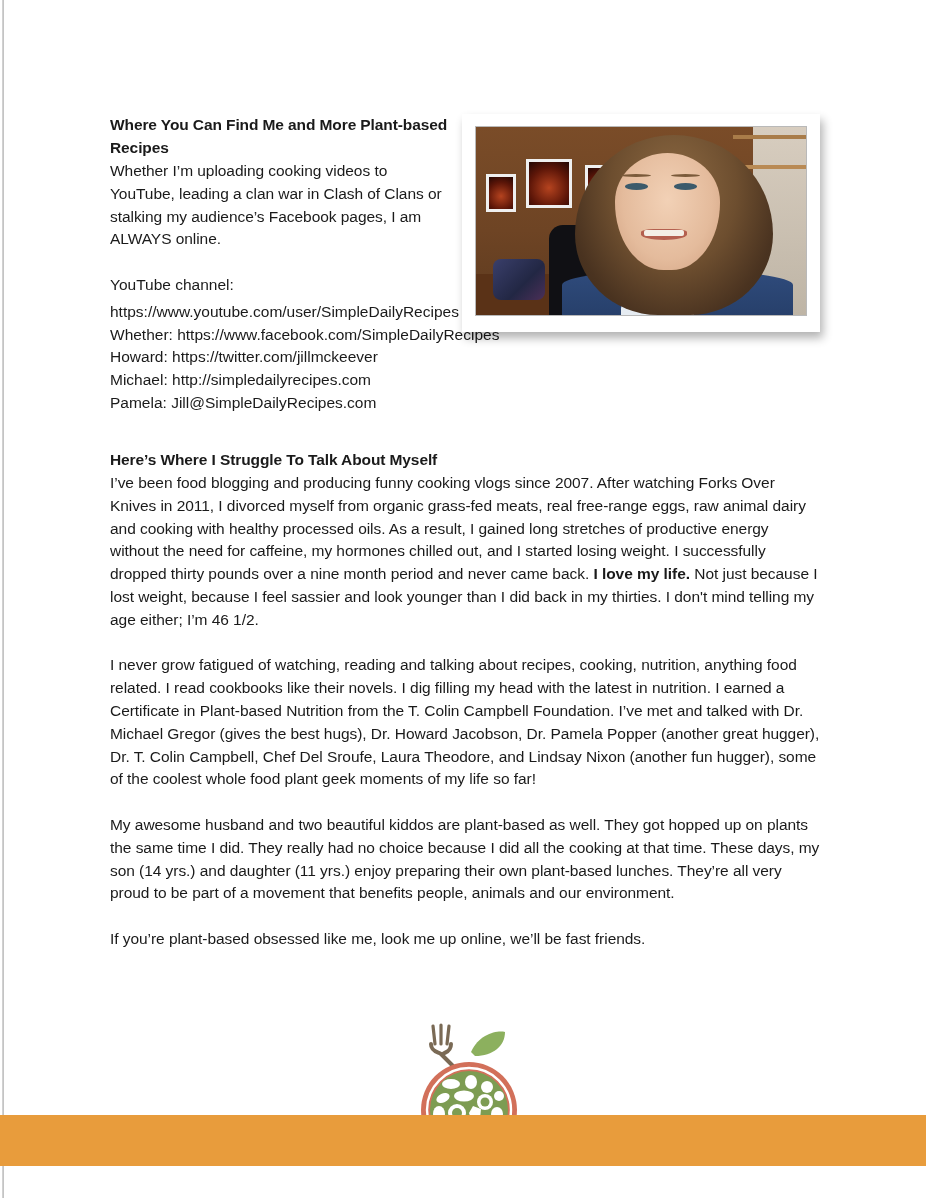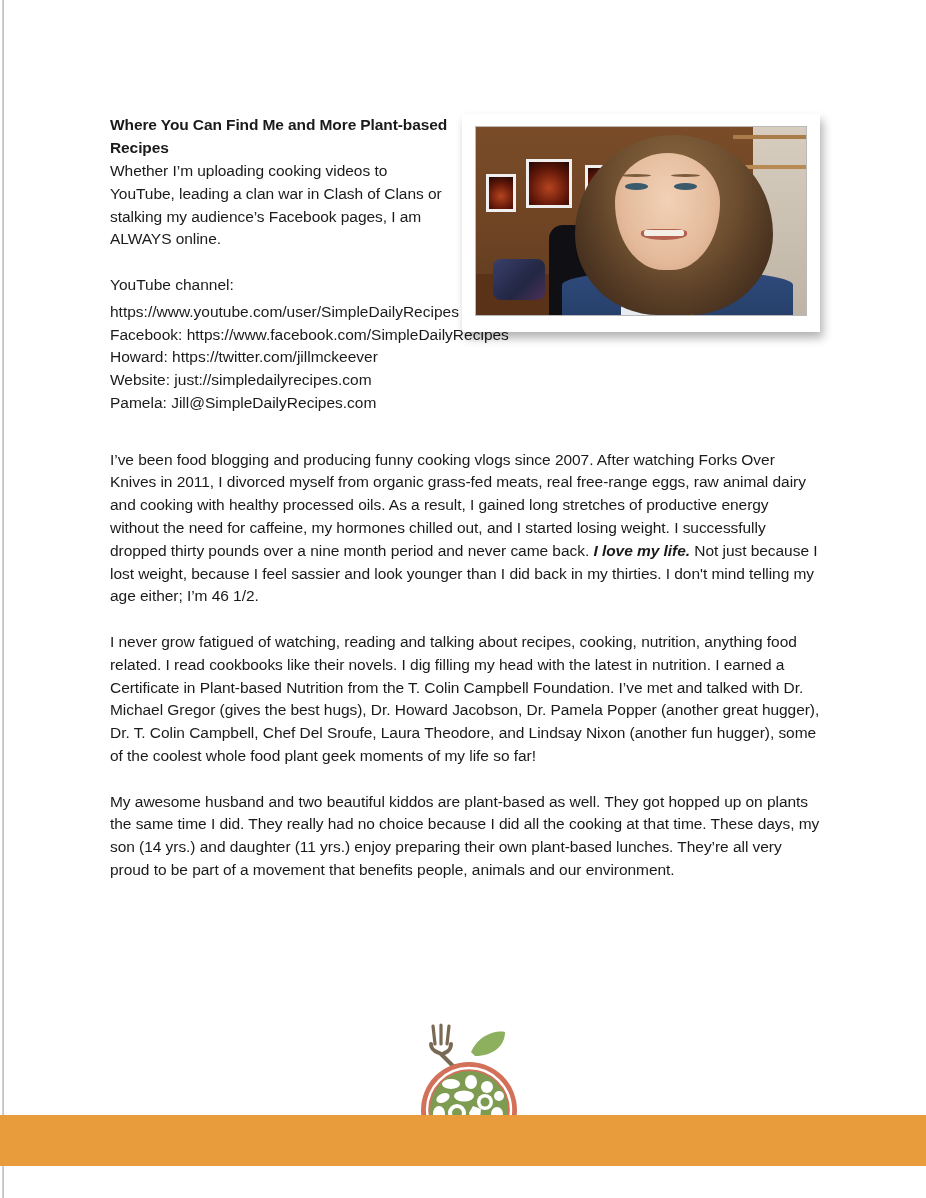--- a/index.html
+++ b/index.html
@@ -51,21 +51,21 @@
 
   .spacer-para { height: 22.8px; }
   .spacer-half { height: 11px; }
 
   .links-block p {
     margin: 0;
     font-size: 15.5px;
     line-height: 22.8px;
   }
 
-  strong.inline-bold { font-weight: bold; font-style: italic; }
+  strong.inline-bold { font-weight: bold; }
 
   
   #photo-figure {
     float: right;
     width: 358px;
     margin: 0 0 12px 14px;
     shape-outside: inset(0 0 44px 0);
   }
   #photo-frame {
     position: relative;
@@ -264,42 +264,44 @@
   </figure>
 
   <h2 class="section-heading">Where You Can Find Me and More Plant-based Recipes</h2>
 
   <p class="body-text">Whether I’m uploading cooking videos to YouTube, leading a clan war in Clash of Clans or stalking my audience’s Facebook pages, I am ALWAYS online.</p>
 
   <div class="spacer-para"></div>
 
   <div class="links-block">
     <p>YouTube channel: https://www.youtube.com/user/SimpleDailyRecipes</p>
-    <p>Facebook: https://www.facebook.com/SimpleDailyRecipes</p>
+    <p>Whether: https://www.facebook.com/SimpleDailyRecipes</p>
     <p>Howard:  https://twitter.com/jillmckeever</p>
-    <p>Website: just://simpledailyrecipes.com</p>
+    <p>Michael: http://simpledailyrecipes.com</p>
     <p>Pamela:  Jill@SimpleDailyRecipes.com</p>
   </div>
 
   <div class="spacer-para"></div>
   <div class="spacer-half"></div>
 
+  <h2 class="section-heading">Here’s Where I Struggle To Talk About Myself</h2>
 
   <p class="body-text"><span>I’ve been food blogging and producing funny cooking vlogs since 2007. After watching Forks Over Knives in 2011, I divorced myself from organic grass-fed meats, real free-range eggs, raw animal dairy and cooking with healthy processed oils. As a result, I gained long stretches of productive energy without the need for caffeine, my hormones chilled out, and I started losing weight. I successfully dropped thirty pounds over a nine month period and never came back. </span><strong class="inline-bold">I love my life.</strong><span> Not just because I lost weight, because I feel sassier and look younger than I did back in my thirties. I don't mind telling my age either; I’m 46 1/2.</span></p>
 
   <div class="spacer-para"></div>
 
   <p class="body-text">I never grow fatigued of watching, reading and talking about recipes, cooking, nutrition, anything food related. I read cookbooks like their novels. I dig filling my head with the latest in nutrition. I earned a Certificate in Plant-based Nutrition from the T. Colin Campbell Foundation. I’ve met and talked with Dr. Michael Gregor (gives the best hugs), Dr. Howard Jacobson, Dr. Pamela Popper (another great hugger), Dr. T. Colin Campbell, Chef Del Sroufe, Laura Theodore, and Lindsay Nixon (another fun hugger), some of the coolest whole food plant geek moments of my life so far!</p>
 
   <div class="spacer-para"></div>
 
   <p class="body-text">My awesome husband and two beautiful kiddos are plant-based as well. They got hopped up on plants the same time I did. They really had no choice because I did all the cooking at that time. These days, my son (14 yrs.) and daughter (11 yrs.) enjoy preparing their own plant-based lunches. They’re all very proud to be part of a movement that benefits people, animals and our environment.</p>
 
   <div class="spacer-para"></div>
 
+  <p class="body-text">If you’re plant-based obsessed like me, look me up online, we’ll be fast friends.</p>
 </div>
 
 <div id="logo-wrap">
   <svg viewBox="0 0 120 148" width="120" height="148">
 
     <path d="M62 34 C70 16 88 12 96 14 C96 28 84 38 66 38 Z" fill="#8cb05e"></path>
 
     <g stroke="#7a6a55" stroke-width="3.2" fill="none" stroke-linecap="round">
       <path d="M24 8 L26 26"></path>
       <path d="M32 7 L32 26"></path>

